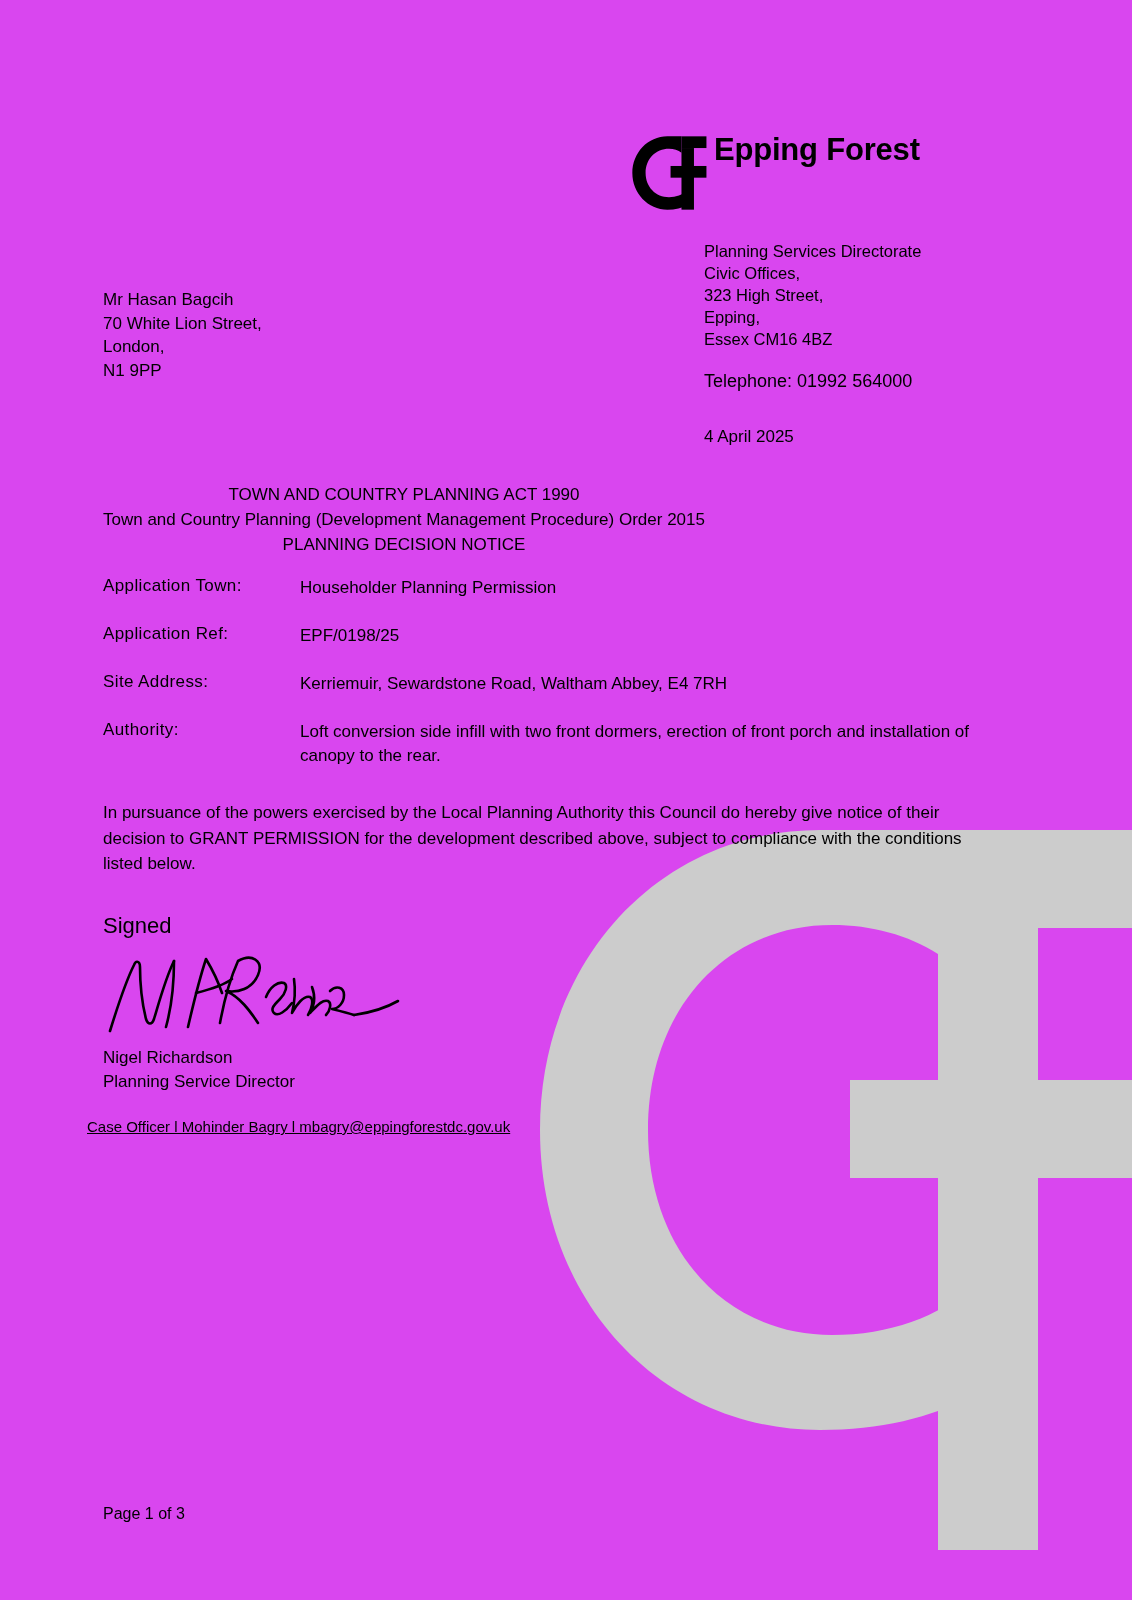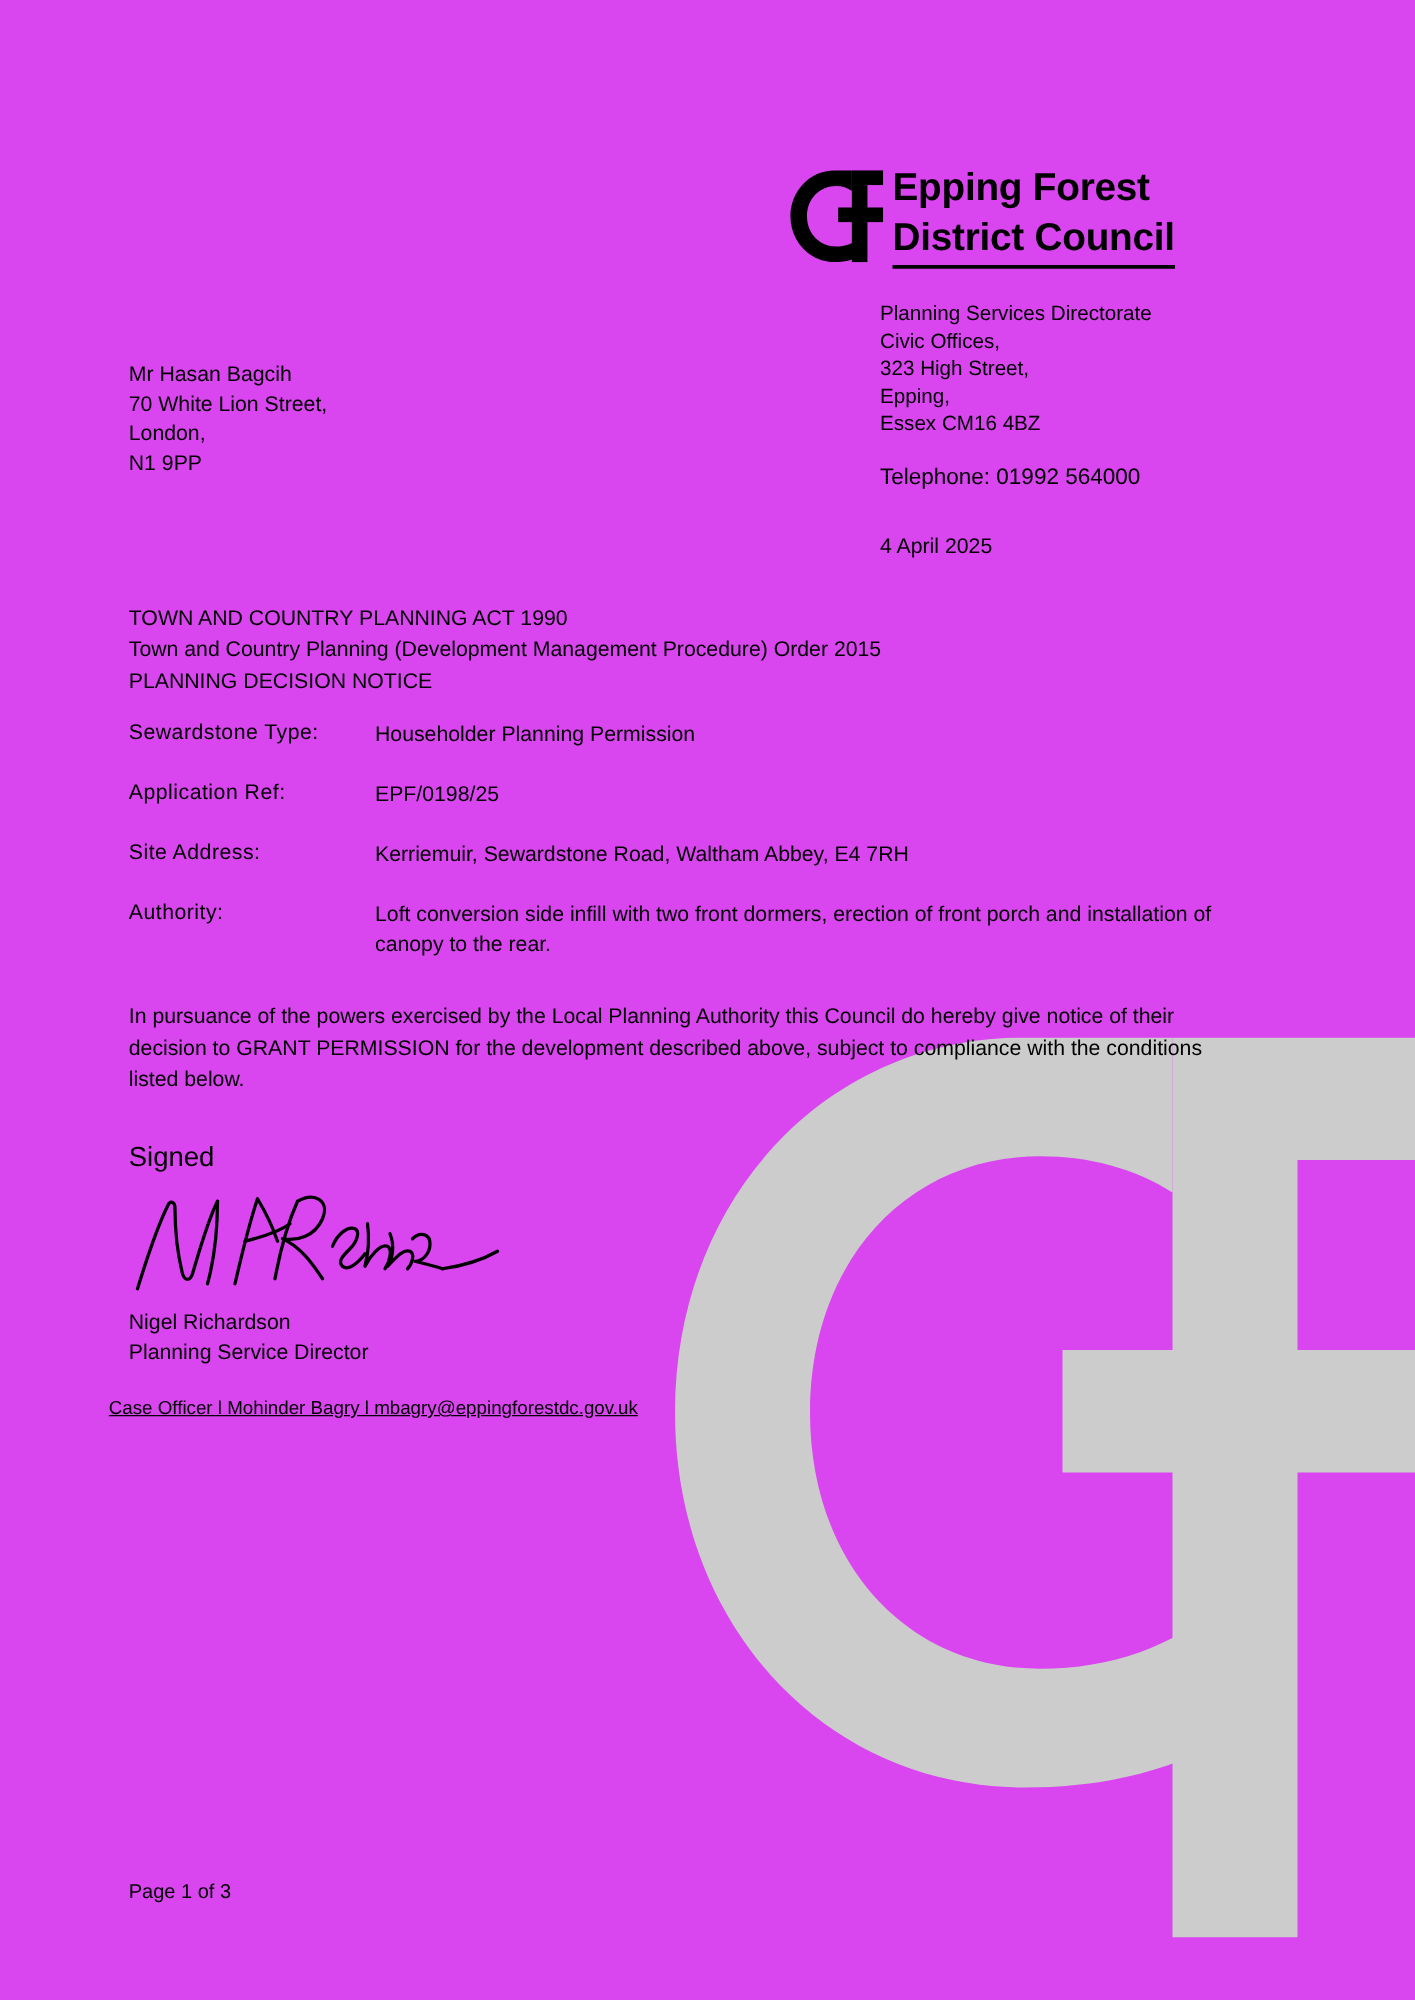--- a/index.html
+++ b/index.html
@@ -99,20 +99,21 @@
     line-height: 23.5px;
   }
 
   
   .act-block {
     position: absolute;
     left: 103px;
     top: 482px;
     font-size: 17px;
     line-height: 25px;
+    text-align: center;
   }
 
   
   .details {
     position: absolute;
     left: 103px;
     top: 576px;
     width: 890px;
     font-size: 17px;
   }
@@ -203,21 +204,20 @@
           <g fill="#000000">
             <path d="M48 3 C23 3 3 24 3 50 C3 76 23 97 48 97 C58 97 67 95 74 91 L74 73 C67 78 59 81 50 81 C33 81 20 68 20 50 C20 32 33 19 50 19 C56 19 62 21 66 24 L66 3 Z"></path>
             <rect x="66" y="3" width="32" height="15"></rect>
             <rect x="52" y="41" width="46" height="15"></rect>
             <rect x="66" y="18" width="16" height="79"></rect>
           </g>
         </svg>
       </div>
       <div class="header-logo-text">
         <div>Epping Forest</div>
-        <div class="line2">District Council</div>
       </div>
     </div>
 
     <div class="council-address">
       <div>Planning Services Directorate</div>
       <div>Civic Offices,</div>
       <div>323 High Street,</div>
       <div>Epping,</div>
       <div>Essex CM16 4BZ</div>
     </div>
@@ -234,21 +234,21 @@
     </div>
 
     <div class="act-block">
       <div>TOWN AND COUNTRY PLANNING ACT 1990</div>
       <div>Town and Country Planning (Development Management Procedure) Order 2015</div>
       <div>PLANNING DECISION NOTICE</div>
     </div>
 
     <div class="details">
       <div class="detail-row">
-        <div class="detail-label">Sewardstone Type:</div>
+        <div class="detail-label">Application Town:</div>
         <div class="detail-value">Householder Planning Permission</div>
       </div>
       <div class="detail-row">
         <div class="detail-label">Application Ref:</div>
         <div class="detail-value">EPF/0198/25</div>
       </div>
       <div class="detail-row">
         <div class="detail-label">Site Address:</div>
         <div class="detail-value">Kerriemuir, Sewardstone Road, Waltham Abbey, E4 7RH</div>
       </div>

